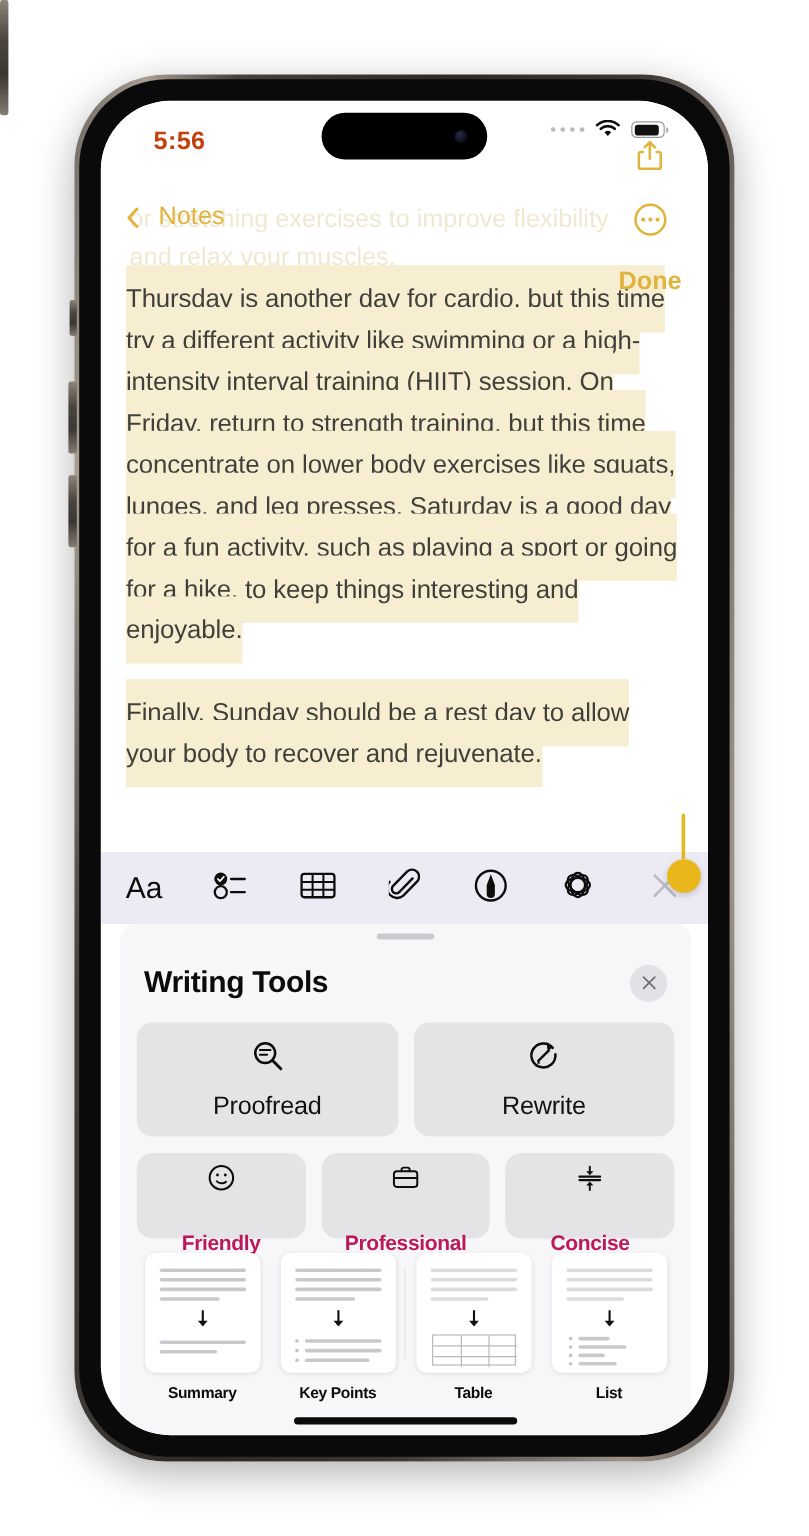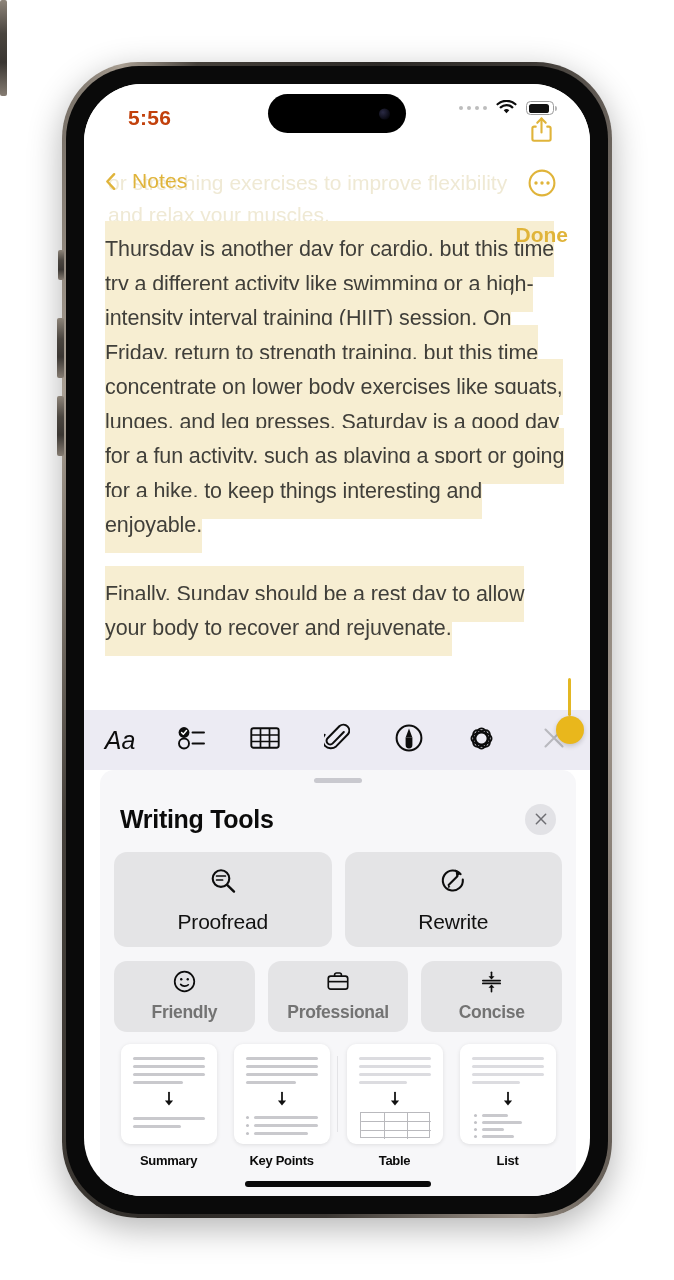--- a/index.html
+++ b/index.html
@@ -101,21 +101,21 @@
   
   .caret { position:absolute; left:484px; top:594px; width:3.4px; height:38px;
            background:#e3b723; border-radius:2px; z-index:7; }
   .caret-knob { position:absolute; left:472px; top:632px; width:28px; height:28px;
                 border-radius:50%; background:#e9b71c; z-index:7;
                 box-shadow:0 2px 5px rgba(0,0,0,.18); }
 
   
   .fmt-toolbar {
     position:absolute; left:0; top:626px; width:506px; height:60px;
-    background:#ecebf3; display:flex; align-items:flex-start; z-index:4;font-style:italic;
+    background:#ecebf3; display:flex; align-items:flex-start; z-index:4;
   }
   .fmt-item { flex:1; display:flex; align-items:center; justify-content:center; cursor:pointer; height:100%; }
   .aa { font-size:25px; color:#0d0d0d; font-family:"Liberation Sans", sans-serif; }
 
   
   .sheet {
     position:absolute; left:16px; top:686px; width:476px; height:426px;
     background:#f7f7f9; z-index:5;
     border-radius:14px 14px 0 0;
   }
@@ -134,21 +134,21 @@
     flex:1; height:95px; background:#e4e4e6; border-radius:13px;
     display:flex; flex-direction:column; align-items:center; justify-content:center; gap:9px; cursor:pointer;
   }
   .card-big span { font-size:21px; color:#111; letter-spacing:-.2px; }
 
   .row-tone { position:absolute; left:14px; right:14px; top:191px; display:flex; gap:13px; }
   .card-tone {
     flex:1; height:71px; background:#e4e4e6; border-radius:13px;
     display:flex; flex-direction:column; align-items:center; justify-content:center; gap:4px; cursor:pointer;
   }
-  .card-tone span { font-size:17.5px; color:#737373; font-weight:bold; letter-spacing:-.3px; }
+  .card-tone span { font-size:17.5px; color:#be185d; font-weight:bold; letter-spacing:-.3px;margin-top:24px; }
 
   .row-doc { position:absolute; left:12px; right:12px; top:274px; display:flex; }
   .doc-cell { flex:1; display:flex; flex-direction:column; align-items:center; cursor:pointer; position:relative; }
   .doc-thumb {
     width:96px; height:100px; background:#fff; border-radius:9px;
     box-shadow:0 1px 4px rgba(0,0,0,.10);
     position:relative; overflow:hidden;
   }
   .doc-label { margin-top:9px; font-size:13px; color:#0b0b0b; font-weight:bold; letter-spacing:-.3px; }
   .doc-sep { position:absolute; right:0; top:12px; width:1px; height:76px; background:#e3e3e6; }

